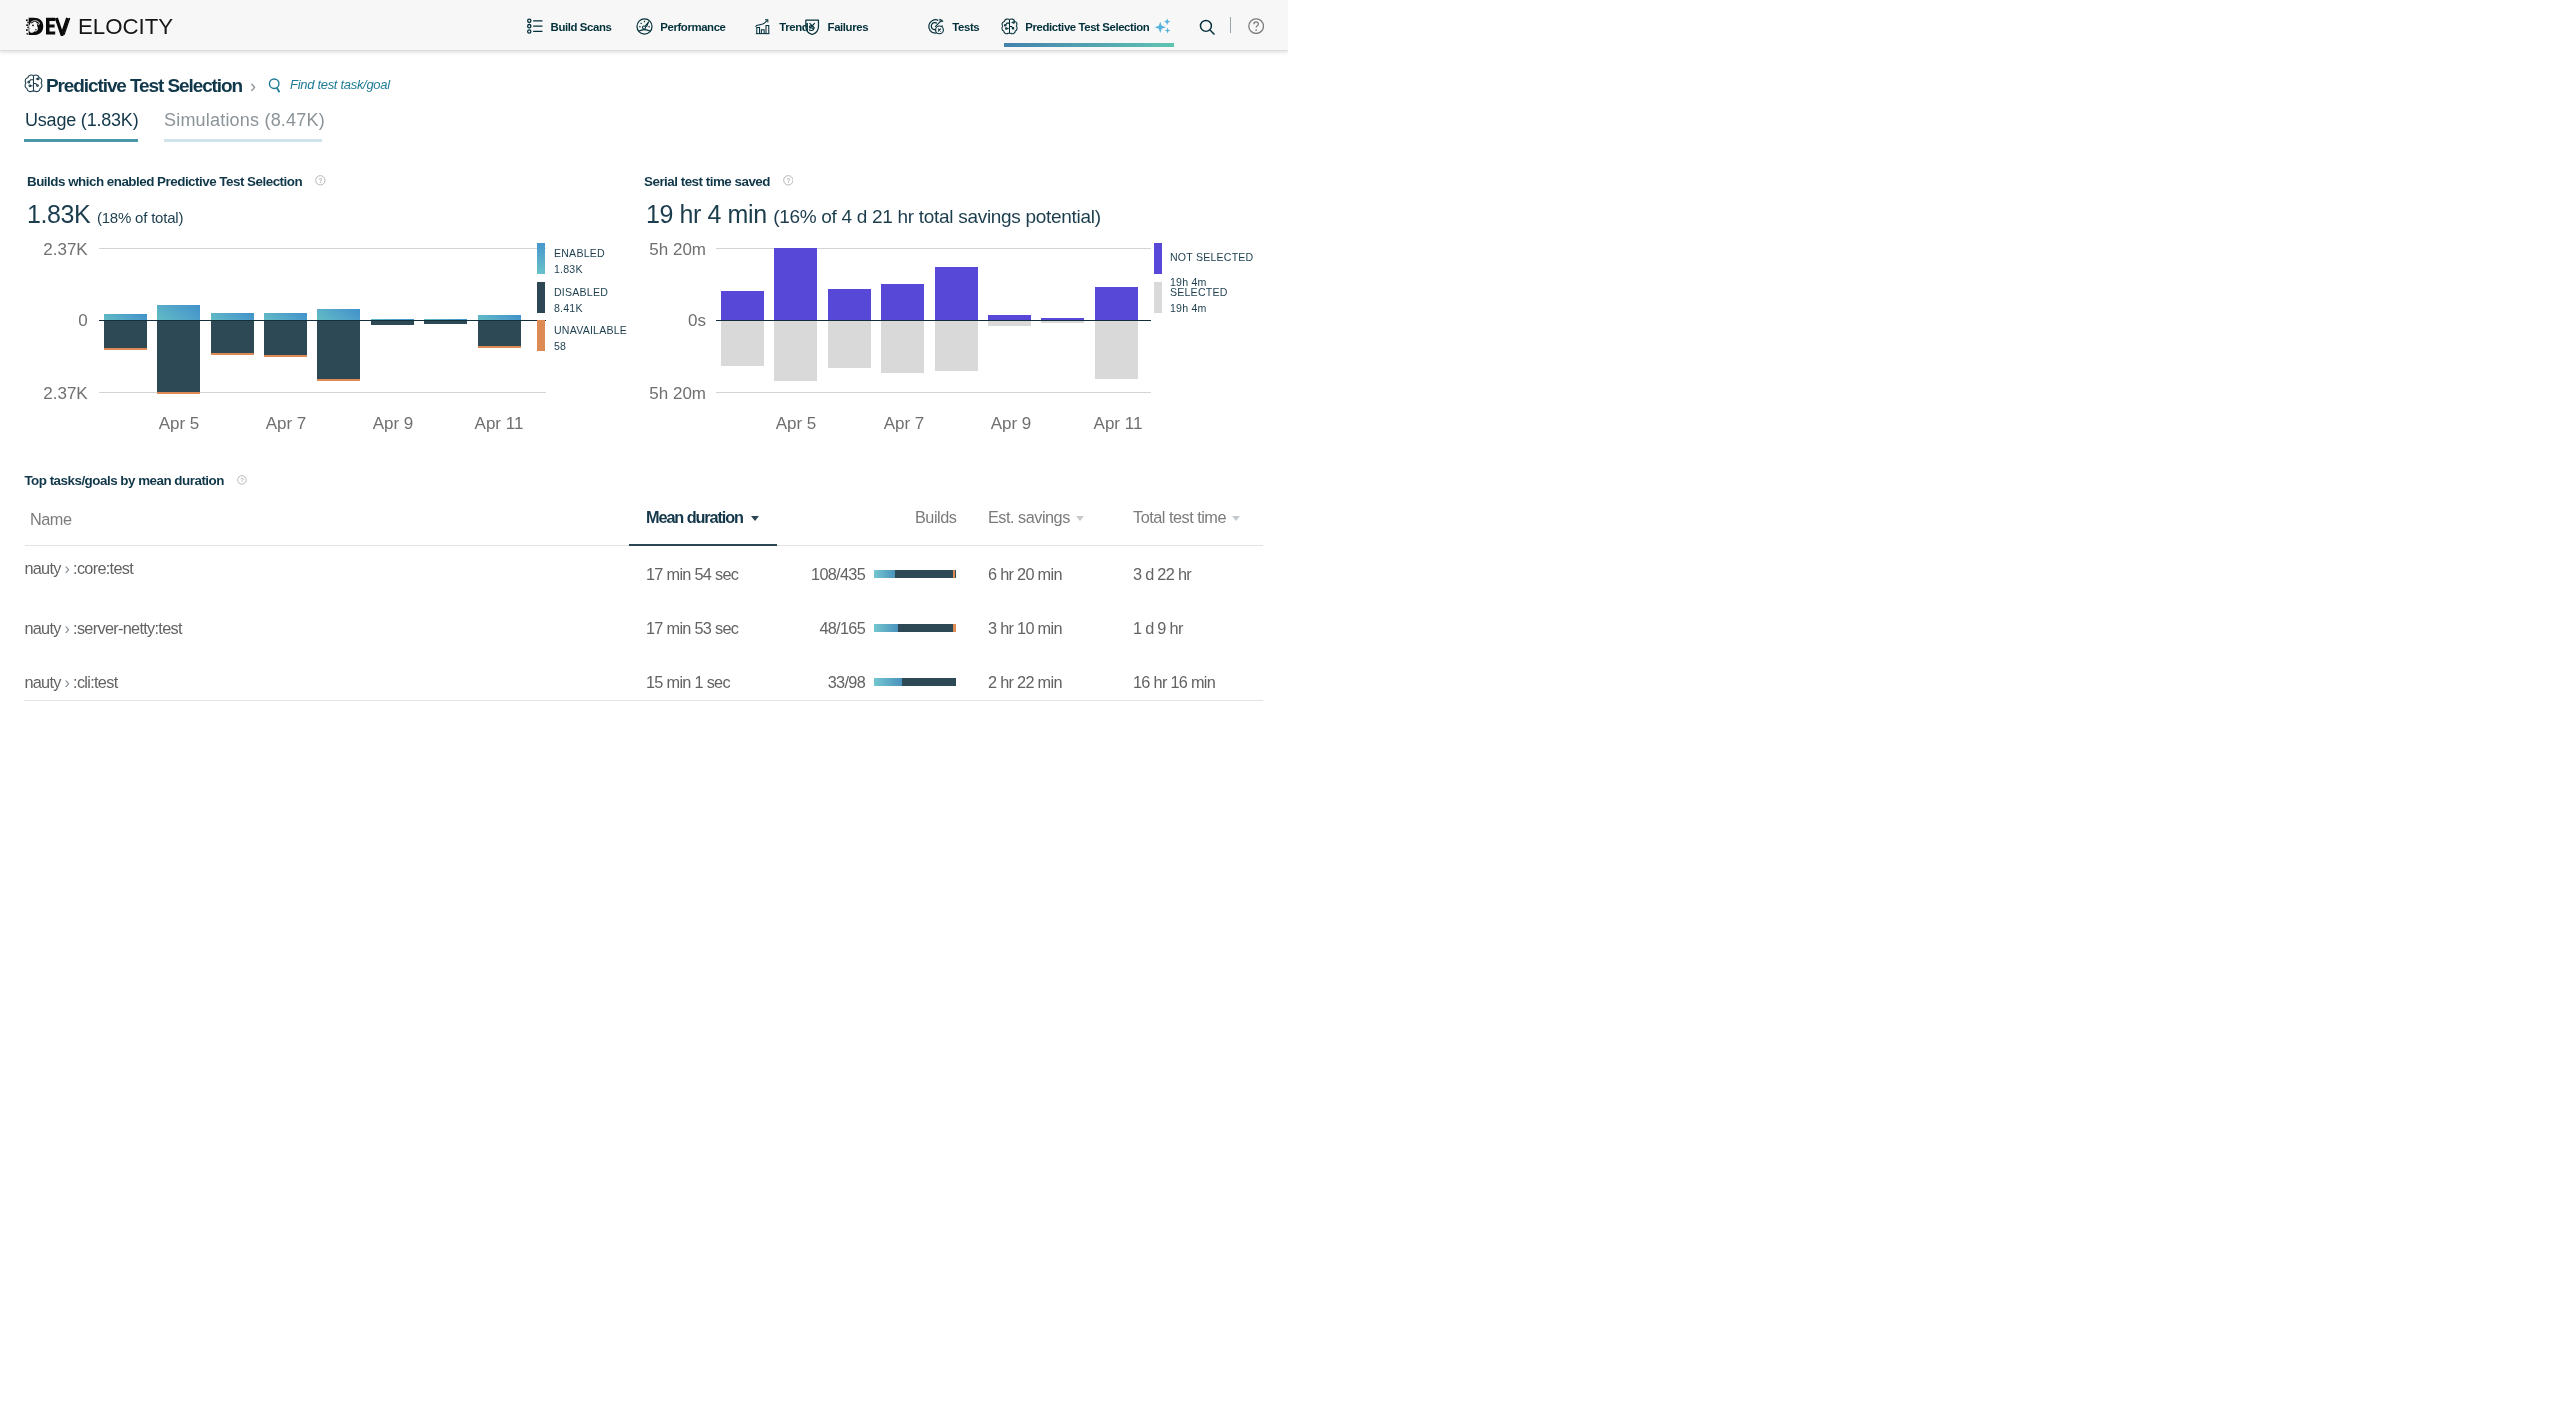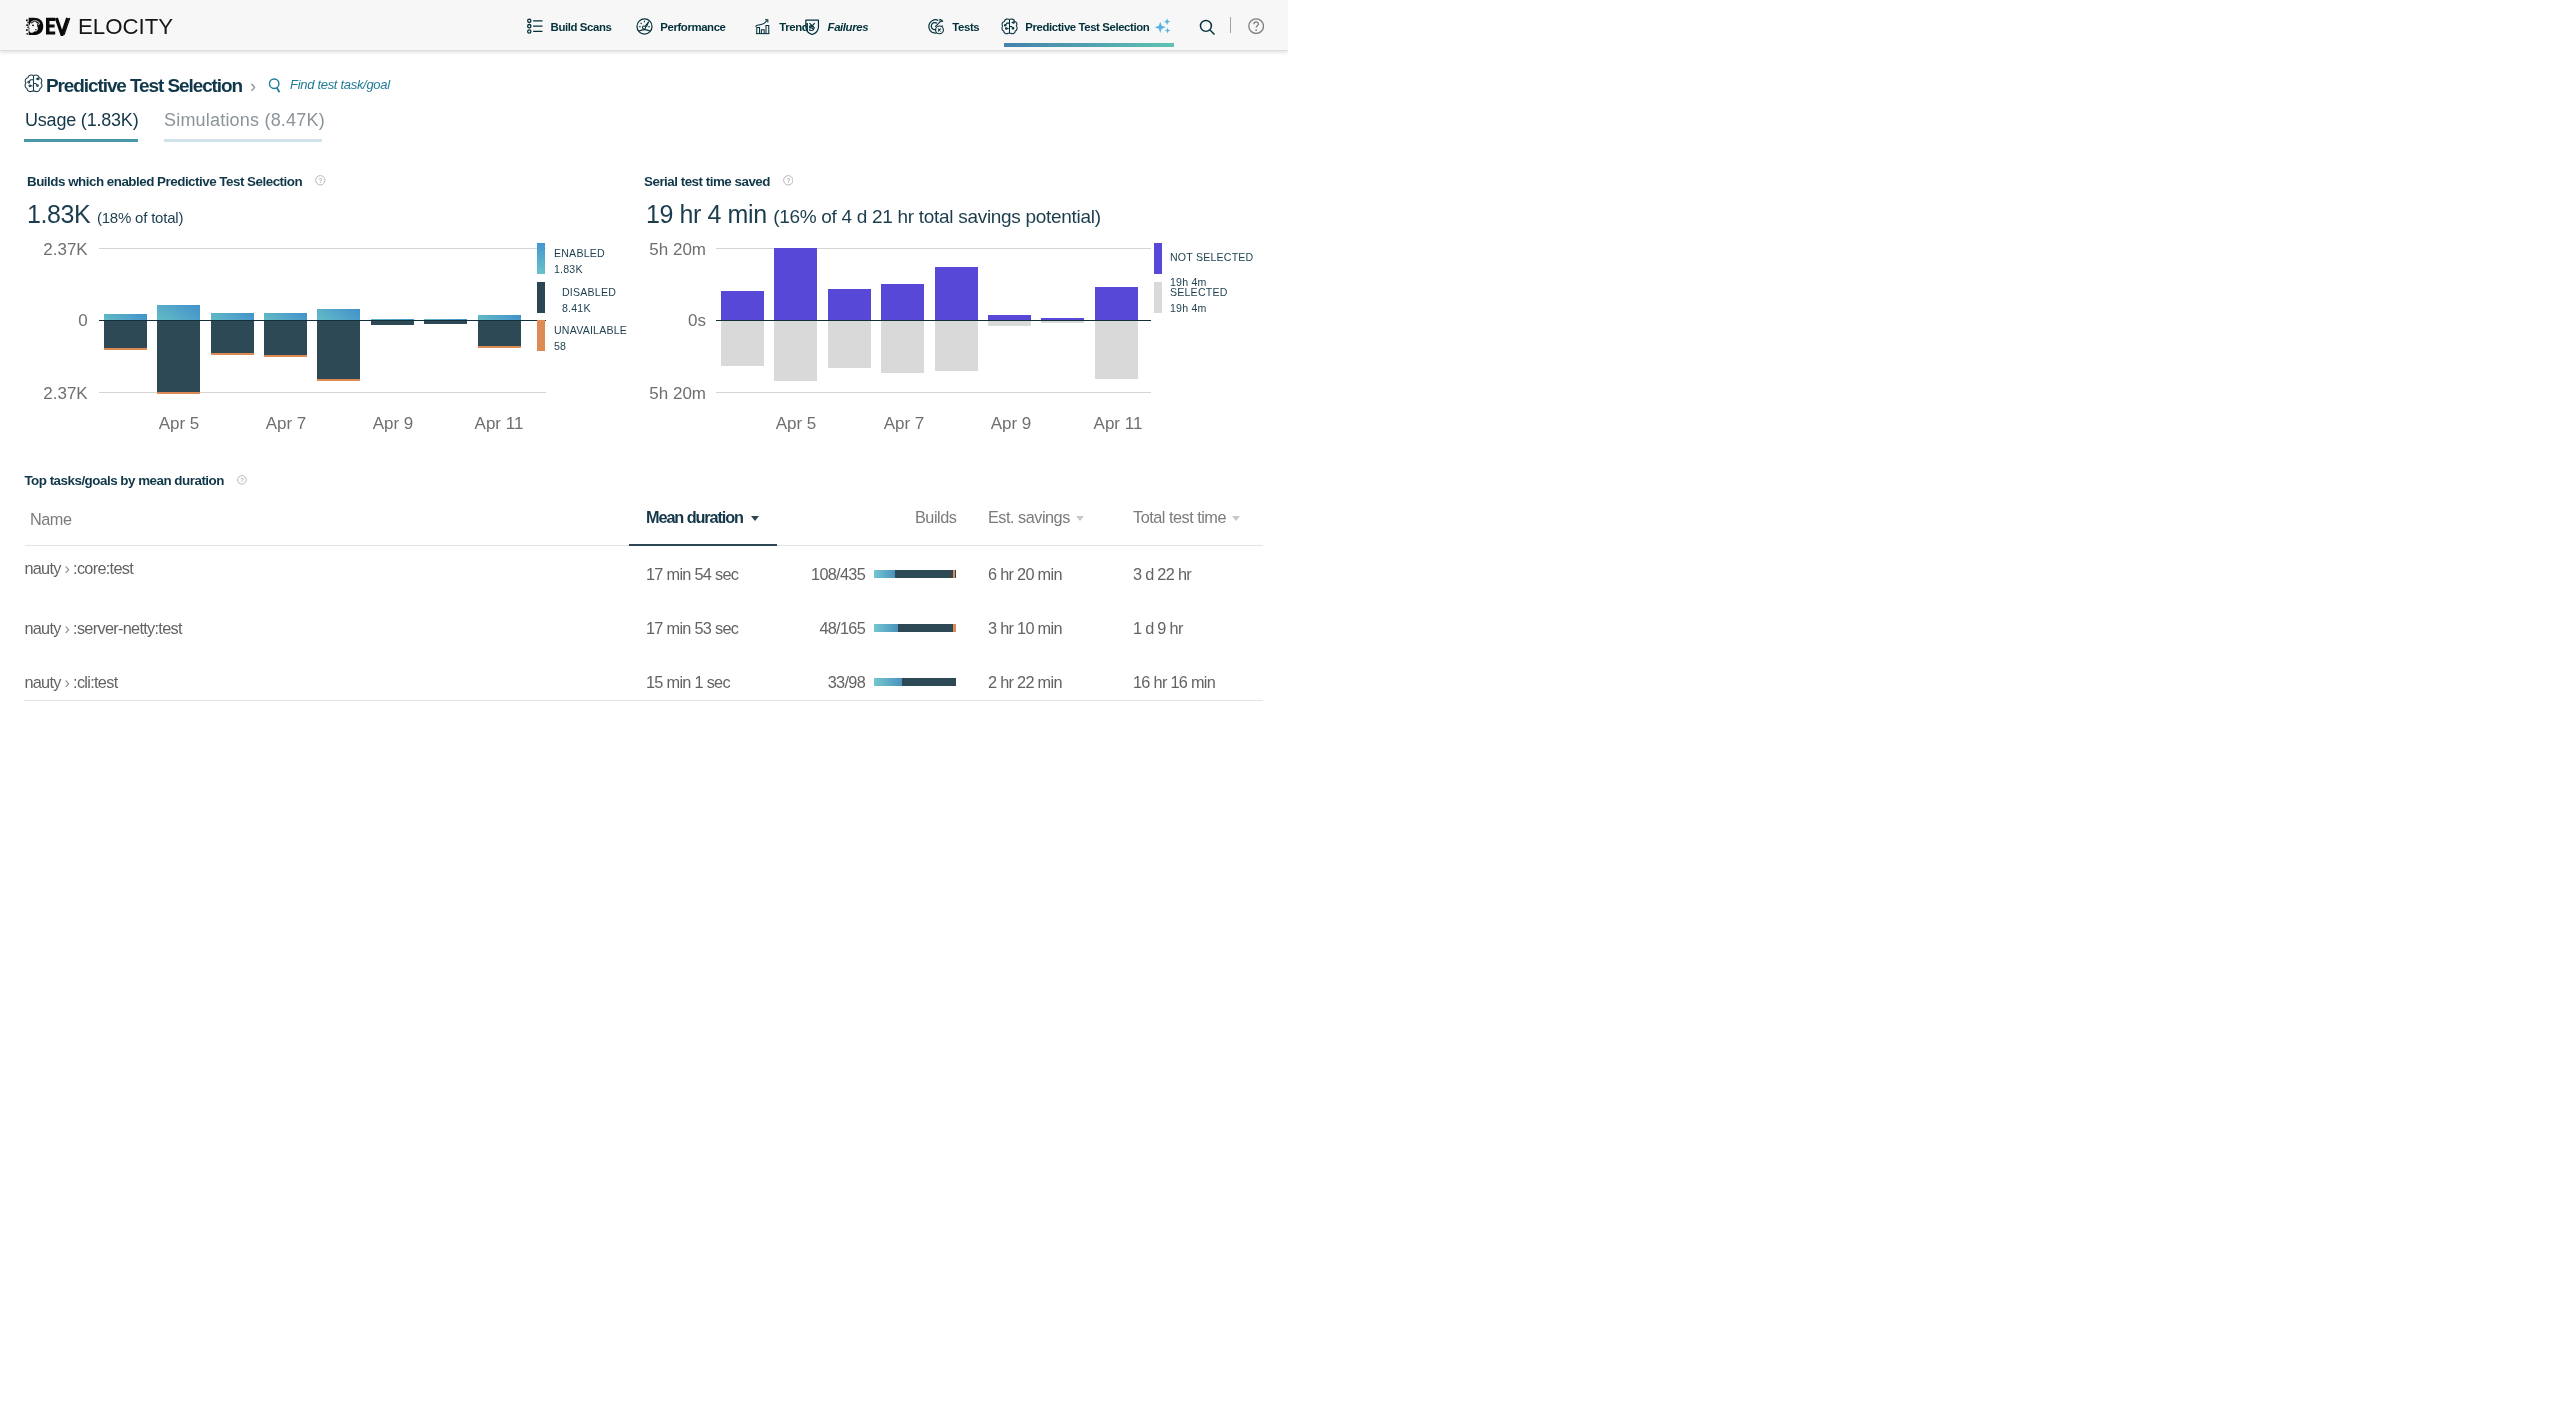--- a/index.html
+++ b/index.html
@@ -82,21 +82,21 @@
           <circle cx="9.9" cy="11.7" r="1.9" stroke="#02303A" stroke-width="1.3" fill="none"></circle>
           <path d="M11.2 10.2 L15.6 4.8 L12.9 11.2" stroke="#02303A" stroke-width="1.3" fill="none" stroke-linejoin="round"></path>
           <path d="M10.5 3.3 V5.3 M3.8 10.8 H5.8 M15.2 10.8 H17.2 M5.7 6 L7 7.3" stroke="#02303A" stroke-width="1.4"></path>
         </svg></span>Performance</div>
   <div class="navitem" style="left:755px;"><span id="ic-trend"><svg width="17" height="17" viewBox="0 0 21 21" fill="none">
           <path d="M1 19.3 H17.8" stroke="#02303A" stroke-width="1.3"></path>
           <path d="M2.2 19.3 V11.8 H5.6 V19.3 M7.9 19.3 V14.4 H11.3 V19.3 M13.6 19.3 V9.2 H17 V19.3" stroke="#02303A" stroke-width="1.3" fill="none"></path>
           <path d="M0.6 10.8 C2.6 7.4 4.2 9.2 6.2 8.4 C8.4 7.5 9.6 8.2 11.6 6.4 L15.2 2.8" stroke="#02303A" stroke-width="1.3" fill="none"></path>
           <path d="M12.4 2.1 L15.8 2.2 L15.9 5.6" stroke="#02303A" stroke-width="1.3" fill="none"></path>
         </svg></span>Trends</div>
-  <div class="navitem" style="left:804px;font-style:italic;"><span id="ic-shield"><svg width="16.3" height="17" viewBox="0 0 20 21" fill="none">
+  <div class="navitem" style="left:804px;"><span id="ic-shield"><svg width="16.3" height="17" viewBox="0 0 20 21" fill="none">
           <path d="M2.2 2.7 H17.8 V10.7 C17.8 15.6 14.2 18.9 10 20.4 C5.8 18.9 2.2 15.6 2.2 10.7 Z" stroke="#02303A" stroke-width="1.5" fill="none" stroke-linejoin="round"></path>
           <path d="M6.7 6.3 L13.3 12.9 M13.3 6.3 L6.7 12.9" stroke="#02303A" stroke-width="1.5"></path>
         </svg></span>Failures</div>
   <div class="navitem" style="left:927px;"><span id="ic-target"><svg width="18" height="17" viewBox="0 0 22 21" fill="none">
           <path d="M13.8 2.9 A8.3 8.3 0 1 0 18.6 9.2" stroke="#02303A" stroke-width="1.5" fill="none"></path>
           <path d="M12.2 6.5 A4.4 4.4 0 1 0 13.9 10.9" stroke="#02303A" stroke-width="1.5" fill="none"></path>
           <path d="M9.9 11 L16.2 4.6" stroke="#02303A" stroke-width="1.3"></path>
           <path d="M16.2 4.6 L15.6 1.3 L17.9 2.7 Z M16.2 4.6 L19.5 4.3 L18.2 2.2 Z" stroke="#02303A" stroke-width="1.1" fill="none" stroke-linejoin="round"></path>
           <circle cx="15.3" cy="14.7" r="4.8" stroke="#02303A" stroke-width="1.4" fill="#f7f7f7"></circle>
           <path d="M13.6 13 L17 16.4 M17 13 L13.6 16.4" stroke="#02303A" stroke-width="1.3"></path>
@@ -244,21 +244,21 @@
     <div style="position:absolute;left:478px; top:346px; width:43px; height:1.5px; background:#de8a55;"></div>
     <div style="position:absolute;left:99px; top:320px; width:447px; height:1.2px; background:#122f3a;"></div>
     <div style="position:absolute;left:130px; top:414px; width:98px; text-align:center; font-size:17px; color:#6f6f6f;">Apr 5</div>
     <div style="position:absolute;left:237px; top:414px; width:98px; text-align:center; font-size:17px; color:#6f6f6f;">Apr 7</div>
     <div style="position:absolute;left:344px; top:414px; width:98px; text-align:center; font-size:17px; color:#6f6f6f;">Apr 9</div>
     <div style="position:absolute;left:450px; top:414px; width:98px; text-align:center; font-size:17px; color:#6f6f6f;">Apr 11</div>
     <div style="position:absolute;left:537px; top:243px; width:8.1px; height:30.5px; background:linear-gradient(180deg,#4696cd,#68c2c8);"></div>
     <div style="position:absolute;left:537px; top:282px; width:8.1px; height:30.5px; background:#2c4653;"></div>
     <div style="position:absolute;left:537px; top:320px; width:8.1px; height:30.5px; background:#de8a55;"></div>
     <div style="position:absolute;left:554px; top:245px; font-size:10.6px; color:#1b3d4d; line-height:16.3px; letter-spacing:0.2px;">ENABLED<br>1.83K</div>
-    <div style="position:absolute;left:554px; top:284px; font-size:10.6px; color:#1b3d4d; line-height:16.3px; letter-spacing:0.2px;margin-left:8px;">DISABLED<br>8.41K</div>
+    <div style="position:absolute;left:554px; top:284px; font-size:10.6px; color:#1b3d4d; line-height:16.3px; letter-spacing:0.2px;">DISABLED<br>8.41K</div>
     <div style="position:absolute;left:554px; top:322px; font-size:10.6px; color:#1b3d4d; line-height:16.3px; letter-spacing:0.2px;">UNAVAILABLE<br>58</div>
     <div style="position:absolute;left:716px; top:248px; width:435px; height:0.8px; background:#d4d4d4;"></div>
     <div style="position:absolute;left:716px; top:392px; width:435px; height:0.8px; background:#d4d4d4;"></div>
     <div style="position:absolute;left:633px; top:240px; width:73px; text-align:right; font-size:17px; color:#6f6f6f;">5h 20m</div>
     <div style="position:absolute;left:633px; top:311px; width:73px; text-align:right; font-size:17px; color:#6f6f6f;">0s</div>
     <div style="position:absolute;left:633px; top:384px; width:73px; text-align:right; font-size:17px; color:#6f6f6f;">5h 20m</div>
     <div style="position:absolute;left:721px; top:291px; width:43px; height:28.5px; background:#5848d8;"></div>
     <div style="position:absolute;left:721px; top:320px; width:43px; height:46px; background:#d9d9d9;"></div>
     <div style="position:absolute;left:774px; top:248px; width:43px; height:72px; background:#5848d8;"></div>
     <div style="position:absolute;left:774px; top:320px; width:43px; height:61px; background:#d9d9d9;"></div>

